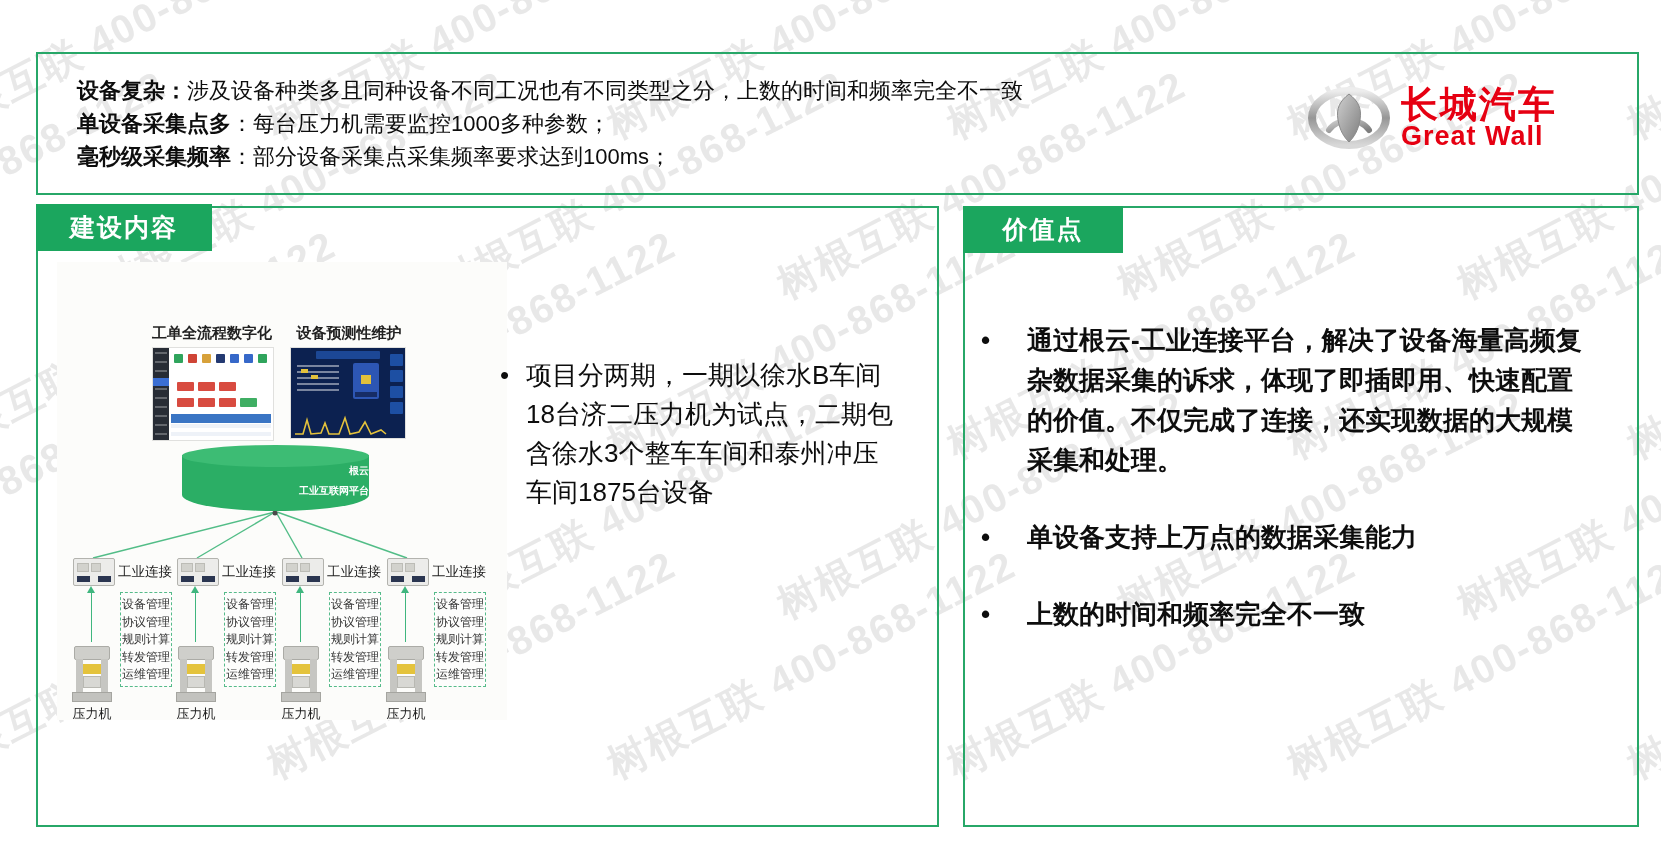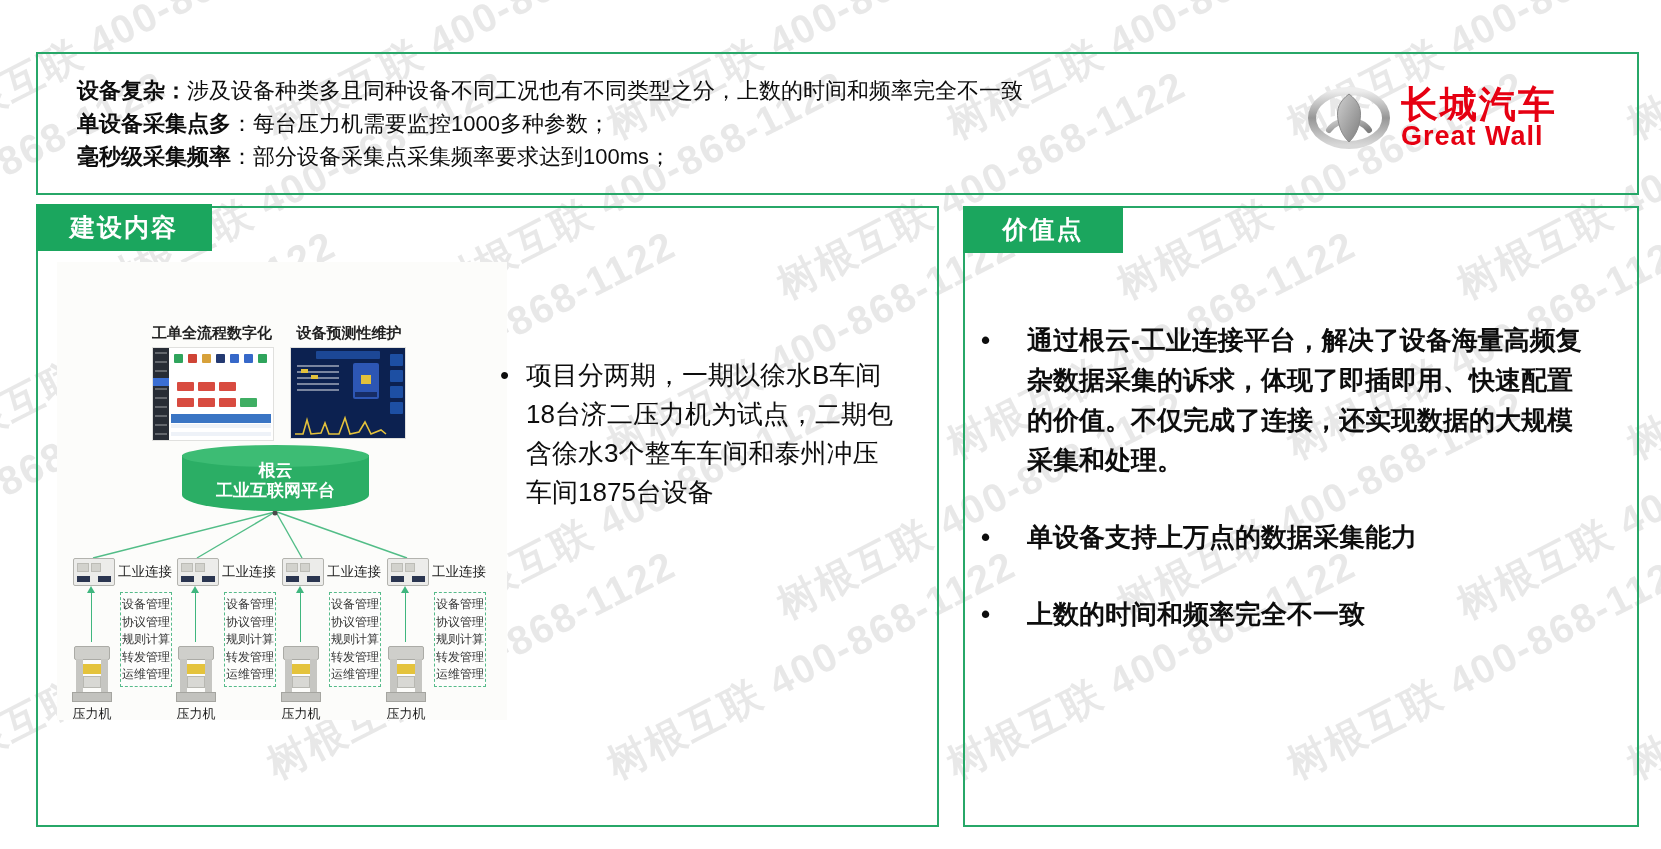--- a/index.html
+++ b/index.html
@@ -53,22 +53,22 @@
   .s2-machine::before{content:"";position:absolute;left:8px;top:12px;width:10px;height:9px;background:#e3c13c;}
   .s2-machine::after{content:"";position:absolute;left:2px;bottom:2px;right:2px;height:5px;background:#172d66;}
   .s2-col{position:absolute;right:2px;top:6px;bottom:24px;width:13px;display:flex;flex-direction:column;gap:4px;}
   .s2-col div{flex:1;background:#1d4fa3;border-radius:1px;}
   .s2-chart{position:absolute;left:4px;bottom:2px;}
   
   .cylinder{position:absolute;left:125px;top:183px;width:187px;height:70px;}
   .cyl-body{position:absolute;left:0;top:10px;width:100%;height:56px;background:#2bae65;
             border-radius:0 0 50% 50% / 0 0 16px 16px;}
   .cyl-top{position:absolute;left:0;top:0;width:100%;height:22px;background:#3dbc74;border-radius:50%;}
-  .cyl-text{position:absolute;left:0;top:16px;width:100%;text-align:center;color:#fff;font-weight:bold;
-            font-size:17px;line-height:20px;}
+  .cyl-text{position:absolute;left:0;top:16px;width:100%;text-align:right;color:#fff;font-weight:bold;
+            font-size:10px;line-height:20px;}
   .fan{position:absolute;left:0;top:0;pointer-events:none;}
   
   .edge-group{position:absolute;top:290px;width:108px;height:170px;}
   .server{position:absolute;left:8px;top:6px;width:40px;height:26px;background:#ececea;
           border:1px solid #b3b3ae;border-radius:2px;}
   .server .v1,.server .v2{position:absolute;top:4px;height:7px;background:#d2d2cd;border:1px solid #bcbcb6;}
   .server .v1{left:3px;width:10px;} .server .v2{left:17px;width:8px;}
   .server .s1,.server .s2{position:absolute;bottom:3px;height:6px;width:13px;background:#2a3550;}
   .server .s1{left:3px;} .server .s2{right:3px;}
   .edge-label{position:absolute;left:53px;top:11px;font-size:13.5px;color:#222;white-space:nowrap;}

